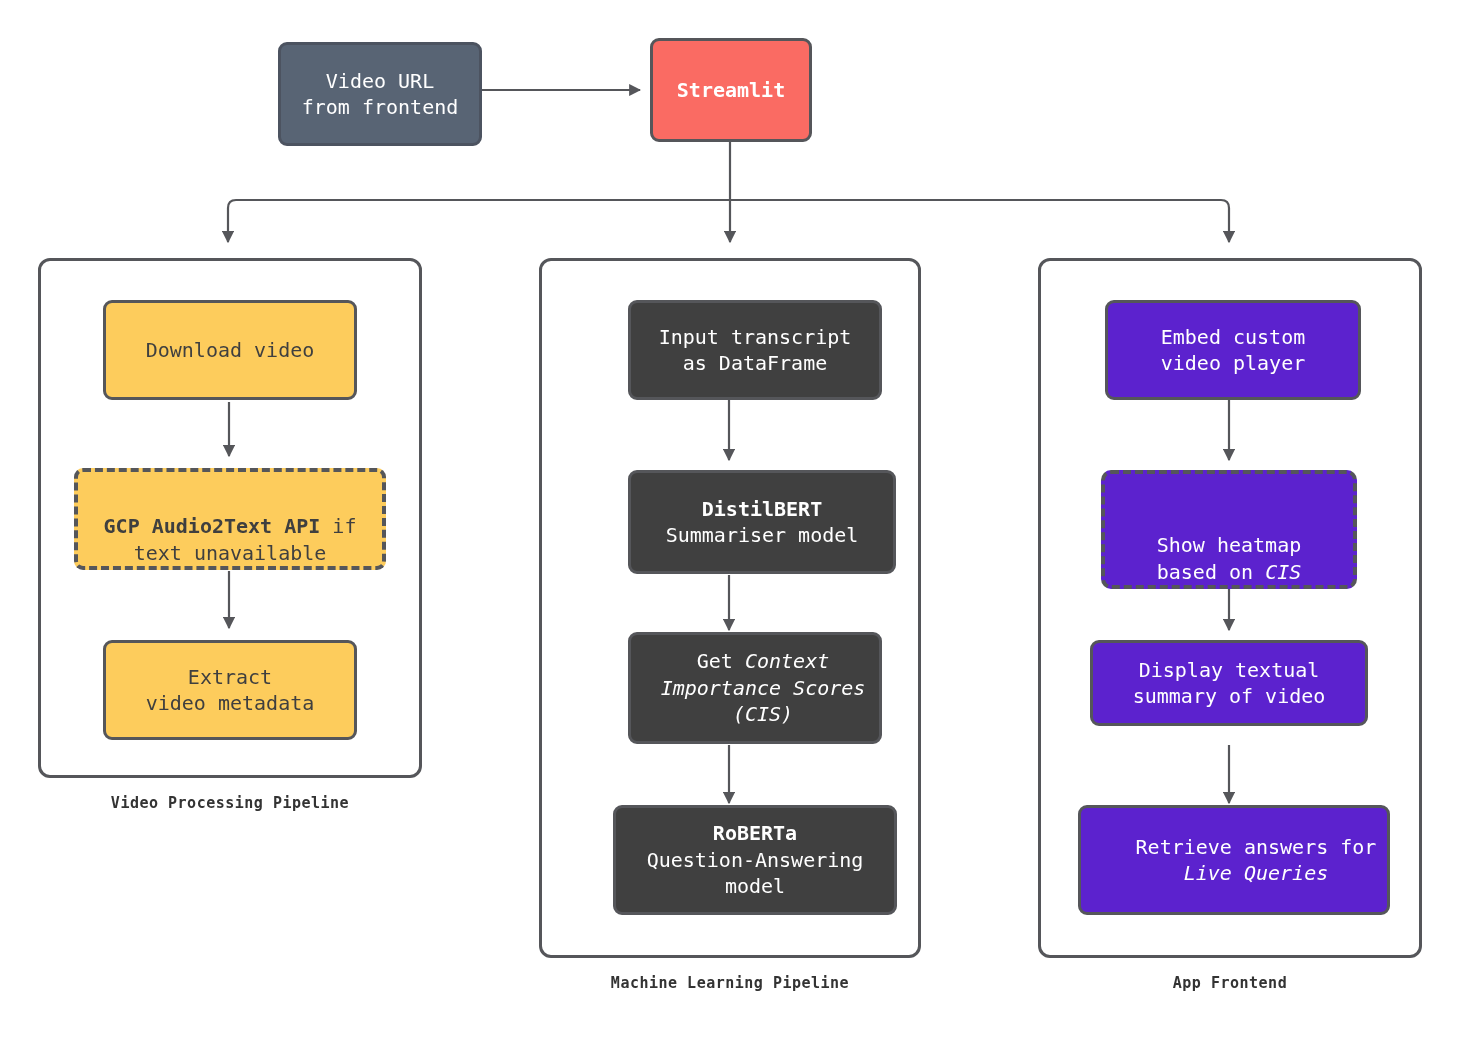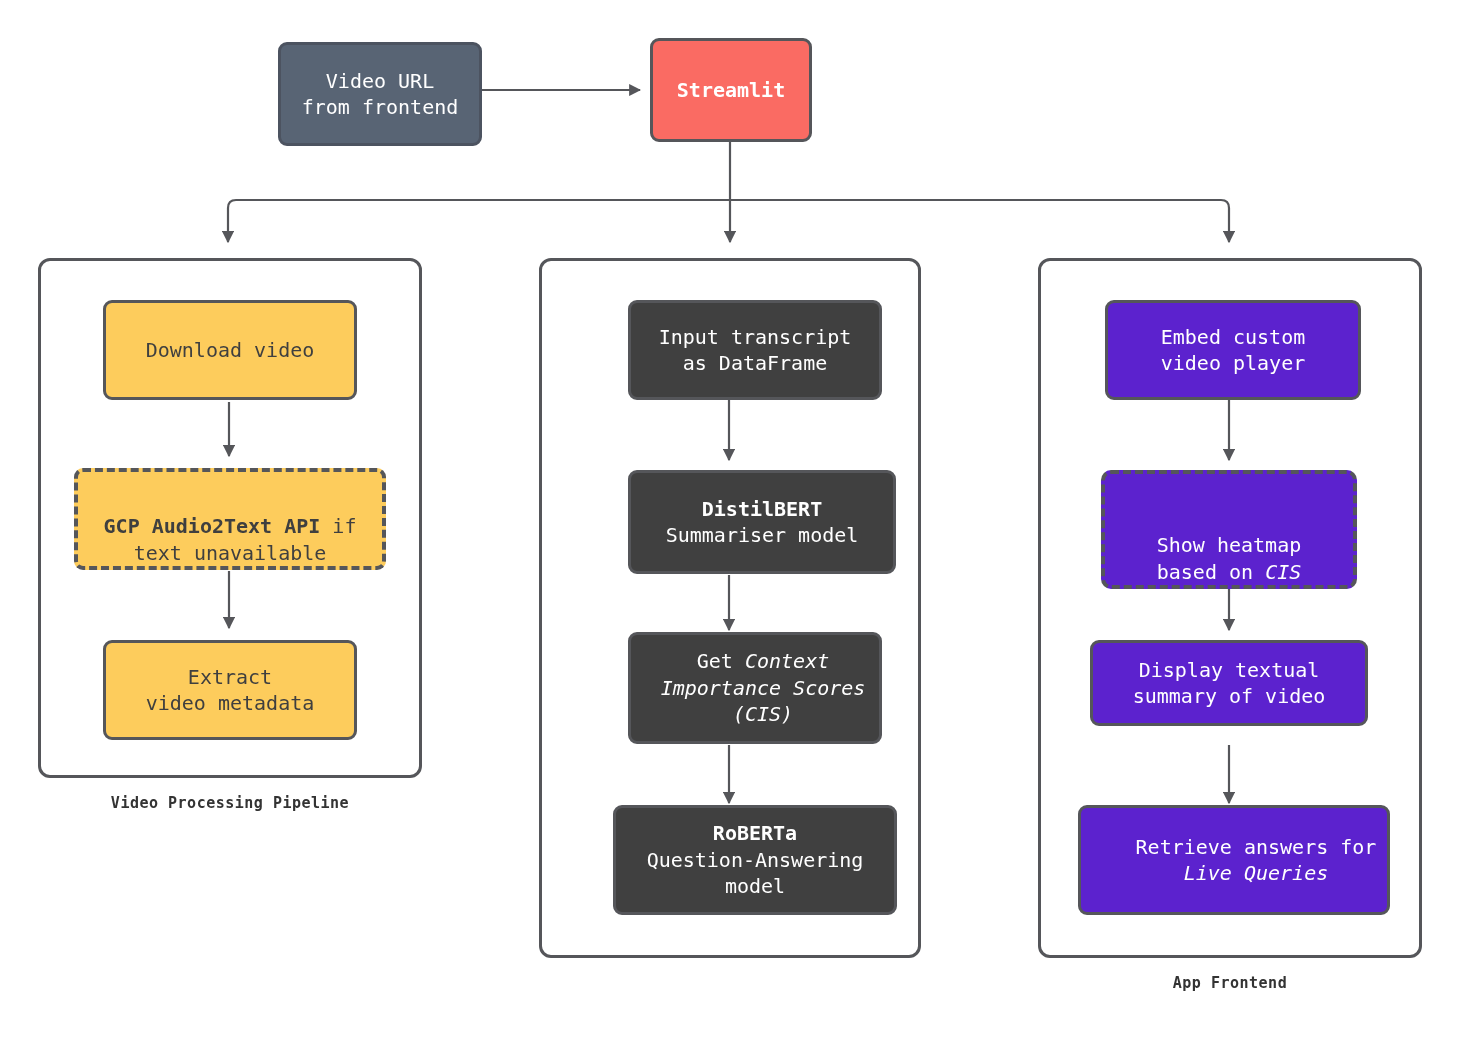--- a/index.html
+++ b/index.html
@@ -135,20 +135,21 @@
     <span class="txt"><b class="strong">GCP Audio2Text API</b><span> if
 text unavailable</span></span>
   </div>
 
   <div class="node n-yellow" style="left:103px; top:640px; width:254px; height:100px;">
     <span class="txt">Extract
 video metadata</span>
   </div>
 
   <div class="group" style="left:539px; top:258px; width:382px; height:700px;"></div>
+  <div class="group-label" style="left:539px; top:974px; width:382px;">Machine Learning Pipeline</div>
 
   <div class="node n-green" style="left:603px; top:300px; width:254px; height:100px;">
     <span class="txt">Input transcript
 as DataFrame</span>
   </div>
 
   <div class="node n-green" style="left:603px; top:470px; width:268px; height:104px;">
     <span class="txt"><b class="strong">DistilBERT</b><span>
 Summariser model</span></span>
   </div>

